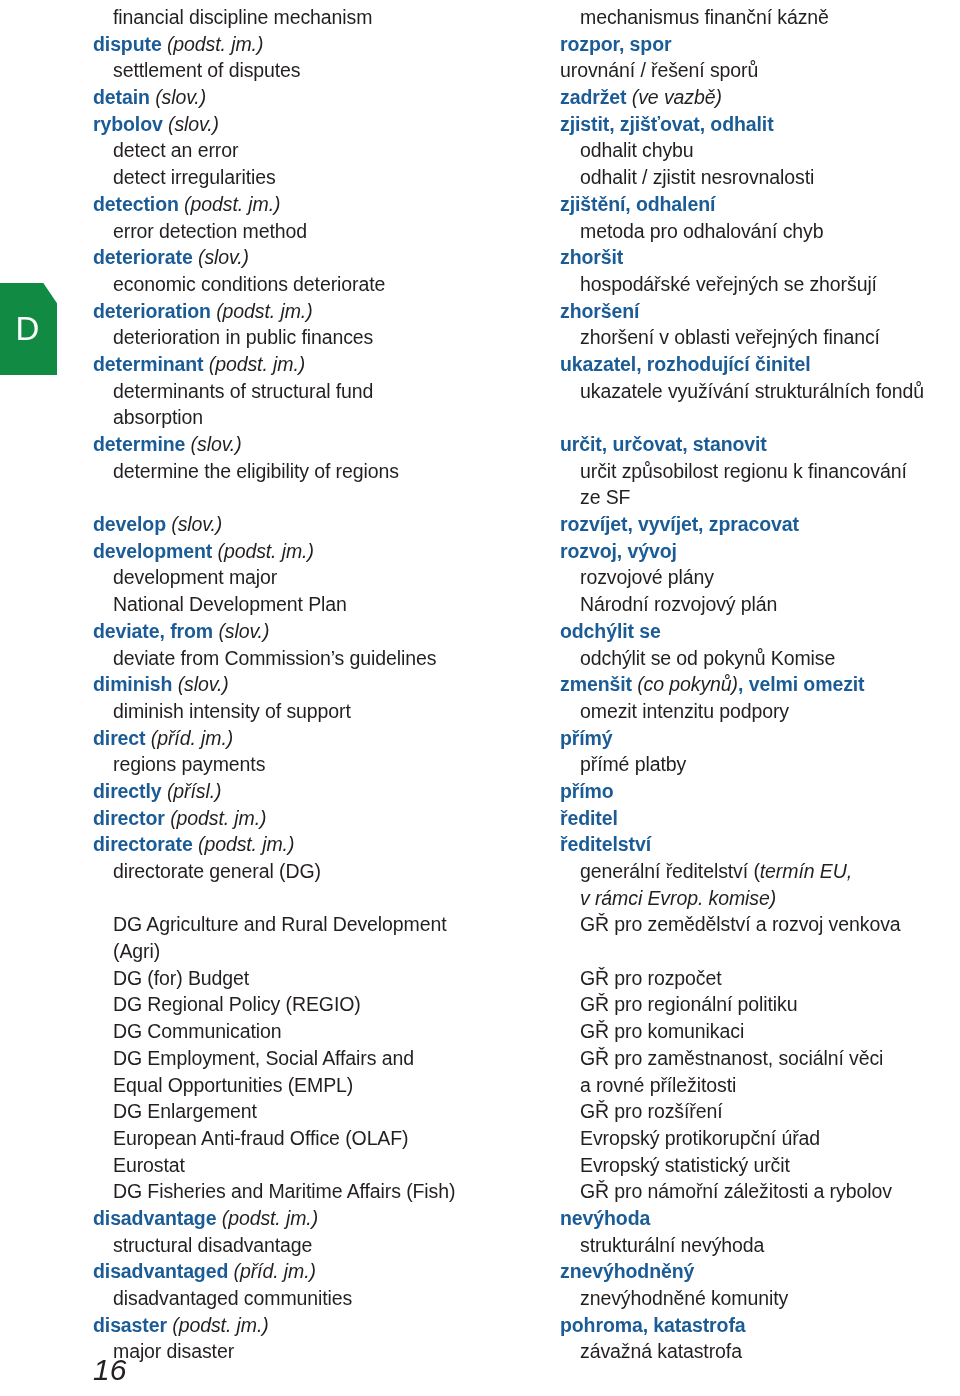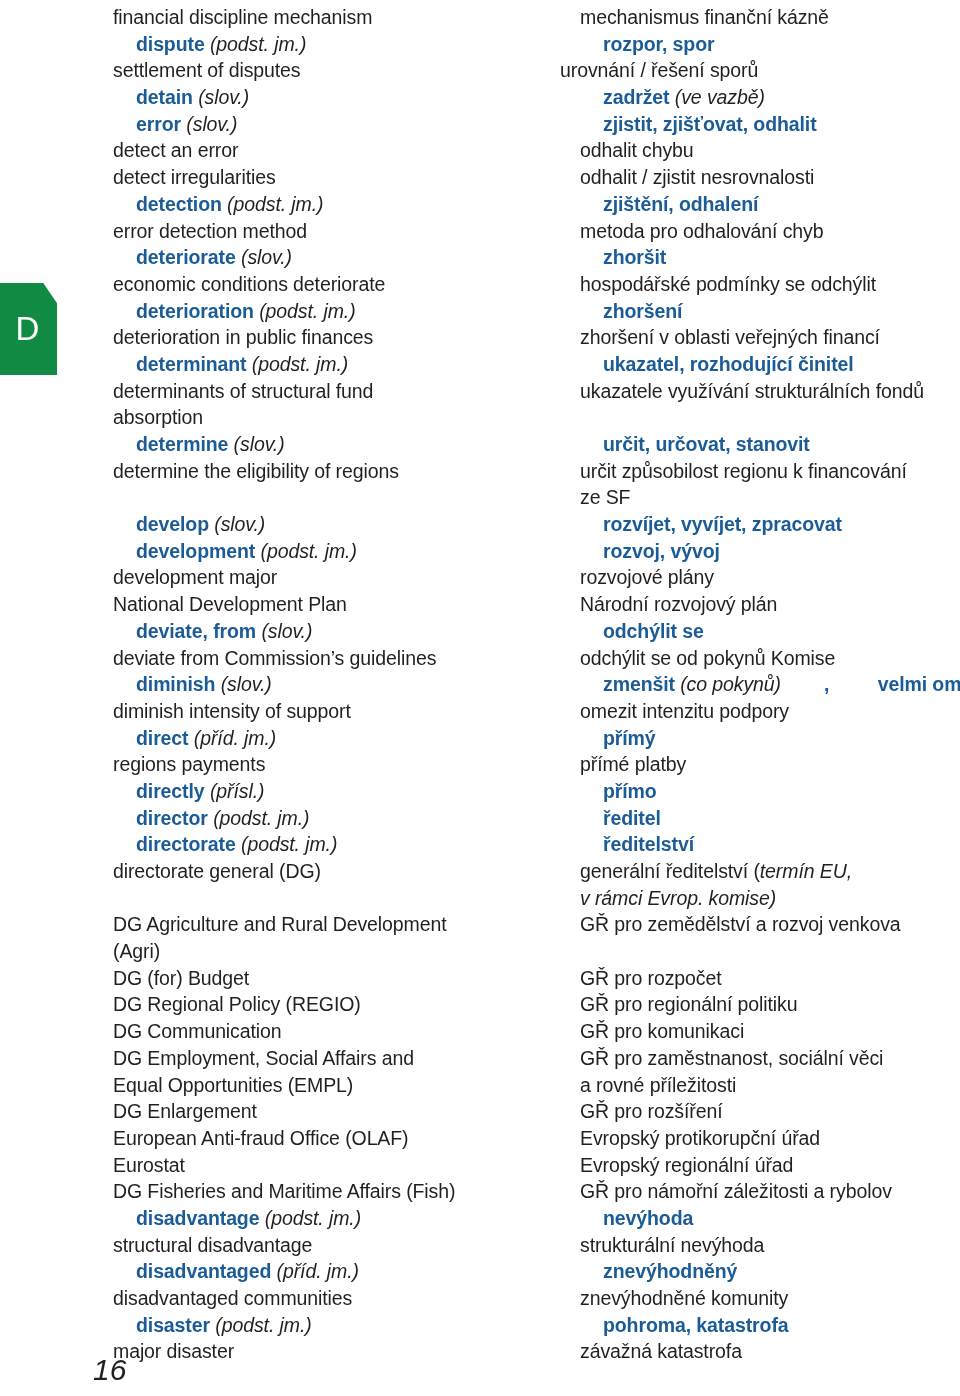--- a/index.html
+++ b/index.html
@@ -51,21 +51,21 @@
     font-size:19.5px;
     line-height:26.7px;
     letter-spacing:-0.1px;
   }
   .cell.en{left:93px;}
   .cell.cs{left:560px;}
   .cell.ind{  }
   .cell.en.ind{left:113px;}
   .cell.cs.ind{left:580px;}
 
-  .hw{color:#1b5c96;font-weight:bold;margin-left:43px;}
+  .hw{color:#1b5c96;font-weight:bold;}
   .pos{color:#231f20;font-style:italic;}
   .it{font-style:italic;}
   .plain{color:#231f20;margin-top:10px;}
 
   .folio{
     position:absolute;
     left:93px;top:1355px;
     font-size:30px;
     line-height:1;
     color:#231f20;
@@ -93,21 +93,21 @@
       </div>
       <div class="row">
         <div class="cell en ind"><span class="plain">settlement of disputes</span></div>
         <div class="cell cs"><span class="plain">urovnání / řešení sporů</span></div>
       </div>
       <div class="row">
         <div class="cell en"><span class="hw">detain</span><span class="pos"> (slov.)</span></div>
         <div class="cell cs"><span class="hw">zadržet</span><span class="pos"> (ve vazbě)</span></div>
       </div>
       <div class="row">
-        <div class="cell en"><span class="hw">error</span><span class="pos"> (slov.)</span></div>
+        <div class="cell en"><span class="hw">rybolov</span><span class="pos"> (slov.)</span></div>
         <div class="cell cs"><span class="hw">zjistit, zjišťovat, odhalit</span></div>
       </div>
       <div class="row">
         <div class="cell en ind"><span class="plain">detect an error</span></div>
         <div class="cell cs ind"><span class="plain">odhalit chybu</span></div>
       </div>
       <div class="row">
         <div class="cell en ind"><span class="plain">detect irregularities</span></div>
         <div class="cell cs ind"><span class="plain">odhalit / zjistit nesrovnalosti</span></div>
       </div>
@@ -118,21 +118,21 @@
       <div class="row">
         <div class="cell en ind"><span class="plain">error detection method</span></div>
         <div class="cell cs ind"><span class="plain">metoda pro odhalování chyb</span></div>
       </div>
       <div class="row">
         <div class="cell en"><span class="hw">deteriorate</span><span class="pos"> (slov.)</span></div>
         <div class="cell cs"><span class="hw">zhoršit</span></div>
       </div>
       <div class="row">
         <div class="cell en ind"><span class="plain">economic conditions deteriorate</span></div>
-        <div class="cell cs ind"><span class="plain">hospodářské podmínky se odchýlit</span></div>
+        <div class="cell cs ind"><span class="plain">hospodářské veřejných se zhoršují</span></div>
       </div>
       <div class="row">
         <div class="cell en"><span class="hw">deterioration</span><span class="pos"> (podst. jm.)</span></div>
         <div class="cell cs"><span class="hw">zhoršení</span></div>
       </div>
       <div class="row">
         <div class="cell en ind"><span class="plain">deterioration in public finances</span></div>
         <div class="cell cs ind"><span class="plain">zhoršení v oblasti veřejných financí</span></div>
       </div>
       <div class="row">
@@ -250,21 +250,21 @@
       <div class="row">
         <div class="cell en ind"><span class="plain">DG Enlargement</span></div>
         <div class="cell cs ind"><span class="plain">GŘ pro rozšíření</span></div>
       </div>
       <div class="row">
         <div class="cell en ind"><span class="plain">European Anti-fraud Office (OLAF)</span></div>
         <div class="cell cs ind"><span class="plain">Evropský protikorupční úřad</span></div>
       </div>
       <div class="row">
         <div class="cell en ind"><span class="plain">Eurostat</span></div>
-        <div class="cell cs ind"><span class="plain">Evropský regionální úřad</span></div>
+        <div class="cell cs ind"><span class="plain">Evropský statistický určit</span></div>
       </div>
       <div class="row">
         <div class="cell en ind"><span class="plain">DG Fisheries and Maritime Affairs (Fish)</span></div>
         <div class="cell cs ind"><span class="plain">GŘ pro námořní záležitosti a rybolov</span></div>
       </div>
       <div class="row">
         <div class="cell en"><span class="hw">disadvantage</span><span class="pos"> (podst. jm.)</span></div>
         <div class="cell cs"><span class="hw">nevýhoda</span></div>
       </div>
       <div class="row">

